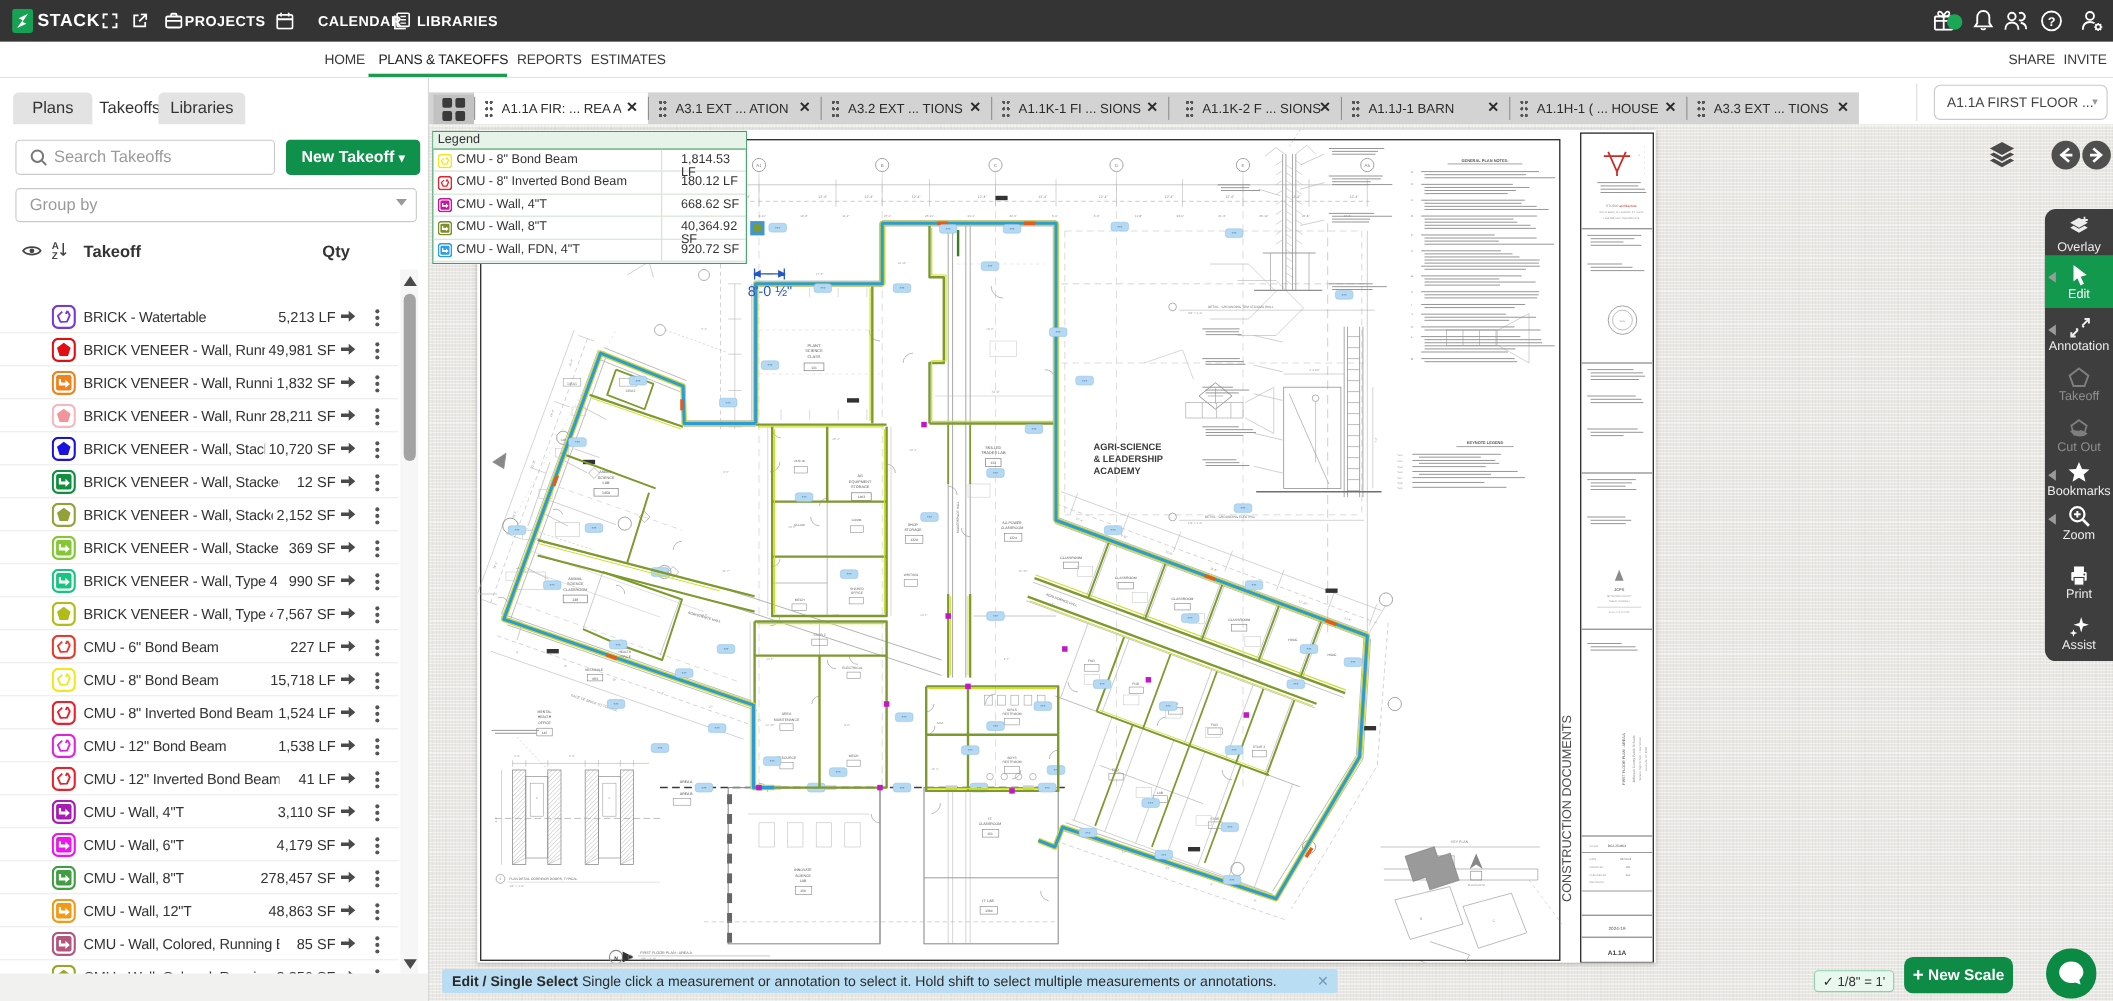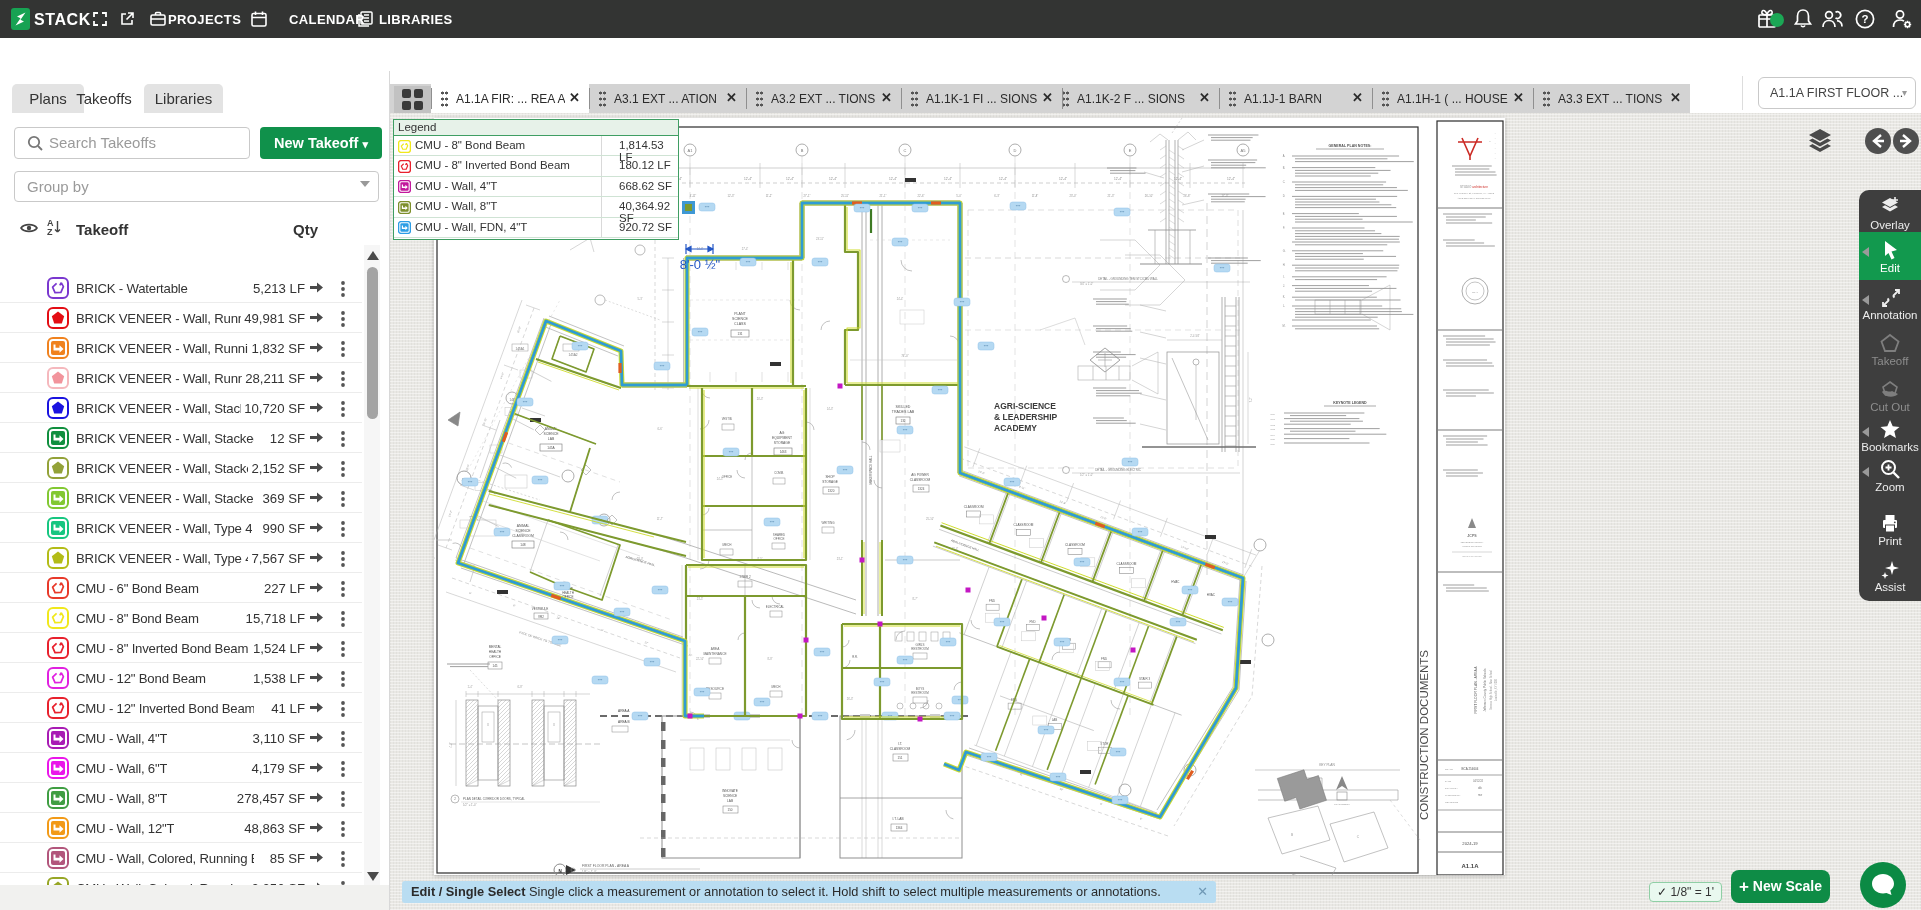--- a/index.html
+++ b/index.html
@@ -100,23 +100,32 @@
         </svg></div>
       <div class="abs" style="left:1892px;top:9px;"><svg width="21" height="20" viewBox="0 0 21 20" style="">
           <circle cx="8" cy="5.5" r="3.6" stroke="#fff" stroke-width="1.7" fill="none"></circle>
           <path d="M1.5 18 C1.5 13 4.5 11 8 11 C9.5 11 11 11.4 12 12.2" stroke="#fff" stroke-width="1.7" fill="none"></path>
           <circle cx="15.5" cy="15.5" r="2.2" stroke="#fff" stroke-width="1.5" fill="none"></circle>
           <g stroke="#fff" stroke-width="1.5">
             <path d="M15.5 11.8 V13 M15.5 18 V19.2 M11.8 15.5 H13 M18 15.5 H19.2 M12.9 12.9 L13.8 13.8 M17.2 17.2 L18.1 18.1 M18.1 12.9 L17.2 13.8 M13.8 17.2 L12.9 18.1"></path>
           </g>
         </svg></div>
     </div>
+<div id="navbar">
+      <div class="nav-item" style="left:295px;">HOME</div>
+      <div class="nav-item" style="left:344px;color:#222;">PLANS &amp; TAKEOFFS</div>
+      <div class="abs" style="left:335px;top:29px;width:126px;height:3px;background:#1d9b50;"></div>
+      <div class="nav-item" style="left:470px;">REPORTS</div>
+      <div class="nav-item" style="left:537px;">ESTIMATES</div>
+      <div class="nav-item" style="left:1826px;">SHARE</div>
+      <div class="nav-item" style="left:1876px;">INVITE</div>
+    </div>
 <div id="sidebar">
       <div class="stab" style="left:12px;width:72px;">Plans</div>
-      <div class="stab" style="left:84px;width:40px;background:#fff;">Takeoffs</div>
+      <div class="stab" style="left:98px;width:40px;background:#fff;">Takeoffs</div>
       <div class="stab" style="left:144px;width:79px;">Libraries</div>
       <div class="abs" style="left:14px;top:56px;width:236px;height:32px;border:1px solid #c9c9c9;border-radius:4px;"></div>
       <div class="abs" style="left:27px;top:64px;"><svg width="16" height="16" viewBox="0 0 16 16" style="">
           <circle cx="7" cy="7" r="5.2" stroke="#777" stroke-width="1.8" fill="none"></circle>
           <path d="M11 11 L15 15" stroke="#777" stroke-width="1.8"></path>
         </svg></div>
       <div class="abs" style="left:49px;top:63px;font-size:15px;color:#9a9a9a;">Search Takeoffs</div>
       <div class="abs" style="left:260px;top:56px;width:122px;height:32px;background:#10914b;border-radius:4px;color:#fff;font-weight:bold;font-size:14.5px;text-align:center;line-height:32px;">New Takeoff <span style="font-size:11px;">▾</span></div>
       <div class="abs" style="left:14px;top:100px;width:365px;height:31px;border:1px solid #c9c9c9;border-radius:4px;"></div>
       <div class="abs" style="left:27px;top:107px;font-size:15px;color:#9a9a9a;">Group by</div>
@@ -508,21 +517,21 @@
         <span class="tx">A3.2 EXT ... TIONS</span>
         <span class="cls">✕</span>
       </div>
       <div class="tsep" style="left:356px;"></div>
       <div class="dtab" style="left:511px;width:161px;padding-left:10px;">
         <span class="handle"></span>
         <span class="tx">A1.1K-1 FI ... SIONS</span>
         <span class="cls">✕</span>
       </div>
       <div class="tsep" style="left:511px;"></div>
-      <div class="dtab" style="left:672px;width:157px;padding-left:0;">
+      <div class="dtab" style="left:672px;width:157px;padding-left:16px;">
         <span class="handle"></span>
         <span class="tx">A1.1K-2 F ... SIONS</span>
         <span class="cls">✕</span>
       </div>
       <div class="tsep" style="left:672px;"></div>
       <div class="dtab" style="left:829px;width:153px;padding-left:10px;">
         <span class="handle"></span>
         <span class="tx">A1.1J-1 BARN</span>
         <span class="cls">✕</span>
       </div>

